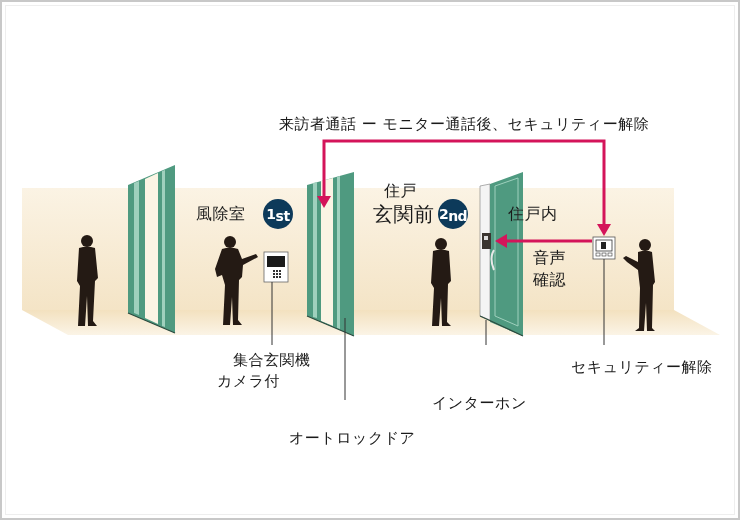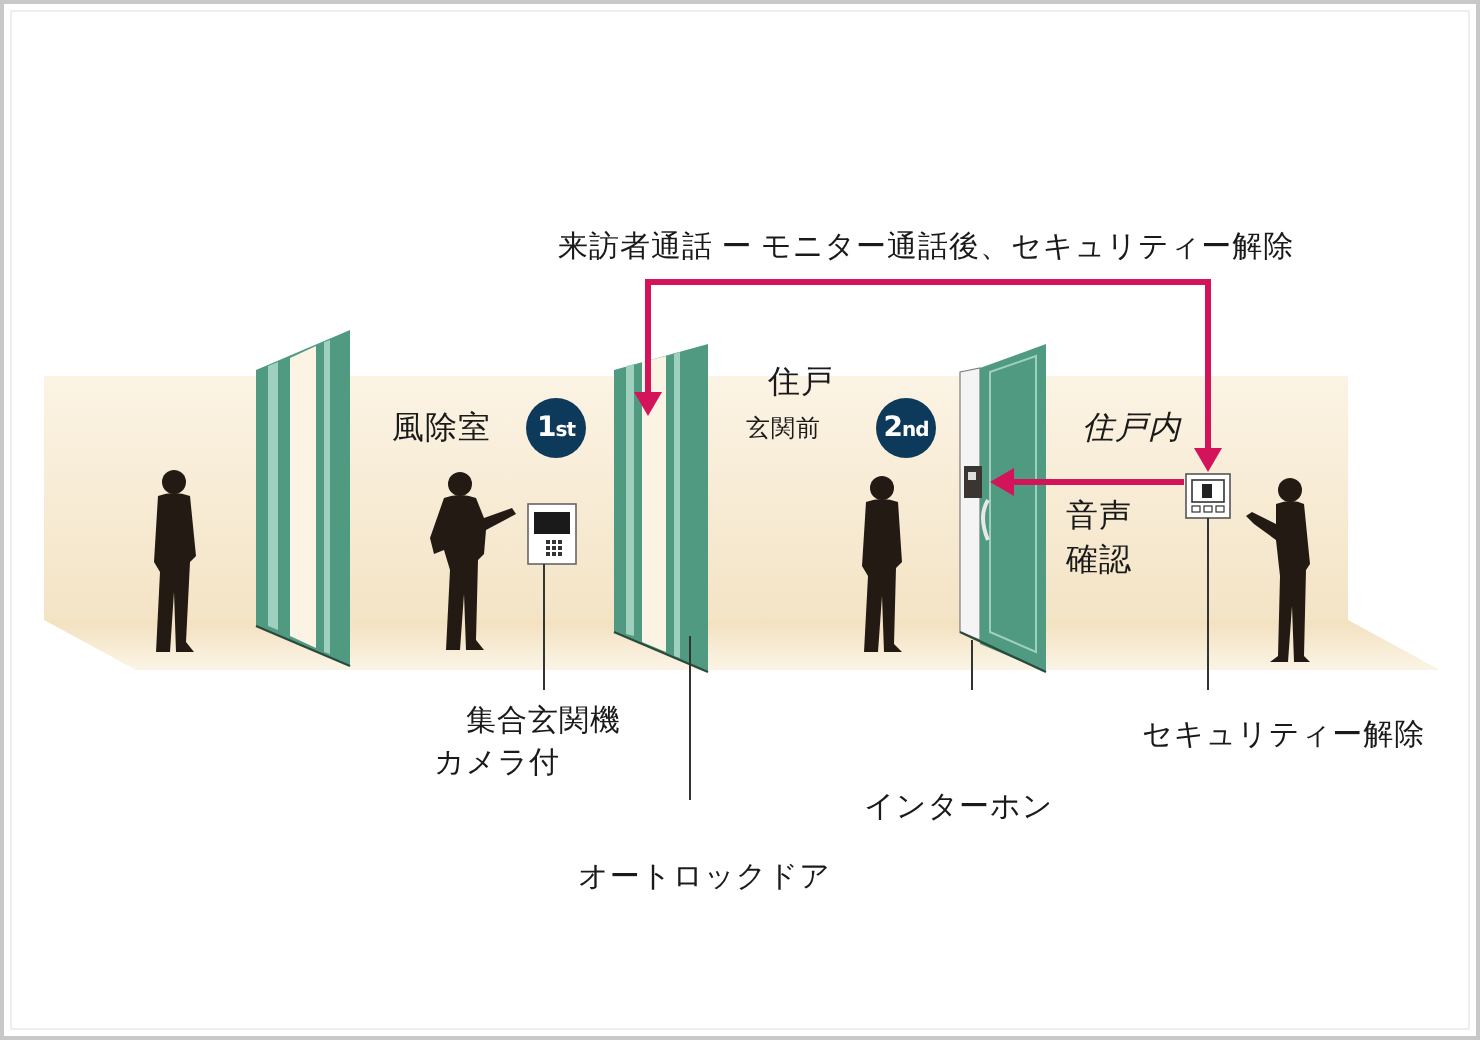--- a/index.html
+++ b/index.html
@@ -3,21 +3,21 @@
 <meta charset="utf-8">
 <style>
   html,body{margin:0;padding:0;background:#fff;}
   body{width:740px;height:520px;position:relative;overflow:hidden;font-family:"DejaVu Serif","Liberation Serif",serif;}
   .frame{position:absolute;left:0;top:0;width:736px;height:516px;border:2px solid #c8c8c8;background:#fff;}
   .inner{position:absolute;left:3px;top:3px;right:3px;bottom:3px;border:1px solid #eeeeee;}
   svg.scene{position:absolute;left:0;top:0;}
   .lbl{position:absolute;color:#1a1a1a;font-size:15px;line-height:20px;white-space:nowrap;letter-spacing:0.5px;}
   .title{font-size:15px;}
   .badge{position:absolute;width:30px;height:30px;border-radius:50%;background:#0d3a5a;color:#fff;font-family:"DejaVu Sans","Liberation Sans",sans-serif;font-weight:bold;display:flex;align-items:center;justify-content:center;font-size:14px;letter-spacing:-0.5px;}
-  .badge .sup{font-size:10px;margin-top:3px;}
+  .badge .sup{font-size:14px;margin-top:3px;}
 </style>
 </head>
 <body>
 
 <div class="frame">
     <div class="inner"></div>
   </div>
 
 <svg class="scene" width="740" height="520" viewBox="0 0 740 520">
   <defs>
@@ -122,36 +122,36 @@
     <polyline points="324,200 324,141 604,141 604,225"></polyline>
     <line x1="592" y1="241" x2="506" y2="241"></line>
   </g>
   <g fill="#d4145a">
     <polygon points="317,196 331,196 324,208"></polygon>
     <polygon points="597,224 611,224 604,236"></polygon>
     <polygon points="507,234 507,248 495,241"></polygon>
   </g>
 </svg>
 
-<div class="lbl title" style="left:279px;top:114px;font-family:Liberation Serif, serif;">来訪者通話 ー モニター通話後、セキュリティー解除</div>
+<div class="lbl title" style="left:279px;top:114px;">来訪者通話 ー モニター通話後、セキュリティー解除</div>
 
 <div class="lbl" style="left:196px;top:204px;font-size:16px;">風除室</div>
 <div class="badge" style="left:263px;top:199px;">
   <span>1</span>
     <span class="sup">st</span>
 </div>
 
 <div class="lbl" style="left:384px;top:181px;font-size:16px;">住戸</div>
-<div class="lbl" style="left:373px;top:204px;font-size:12px;text-align:center;">玄関前</div>
+<div class="lbl" style="left:373px;top:204px;font-size:20px;text-align:center;">玄関前</div>
 <div class="badge" style="left:438px;top:199px;">
   <span>2</span>
     <span class="sup">nd</span>
 </div>
 
-<div class="lbl" style="left:541px;top:204px;font-size:16px;font-style:italic;">住戸内</div>
+<div class="lbl" style="left:508px;top:204px;font-size:16px;">住戸内</div>
 
 <div class="lbl" style="left:533px;top:248px;font-size:16px;">音声</div>
 <div class="lbl" style="left:533px;top:270px;font-size:16px;text-align:center;">確認</div>
 
 <div class="lbl" style="left:233px;top:350px;">集合玄関機</div>
 <div class="lbl" style="left:217px;top:371px;">カメラ付</div>
 <div class="lbl" style="left:289px;top:428px;text-align:center;">オートロックドア</div>
 <div class="lbl" style="left:432px;top:357px;margin-top:36px;">インターホン</div>
 <div class="lbl" style="left:571px;top:357px;">セキュリティー解除</div>
 

